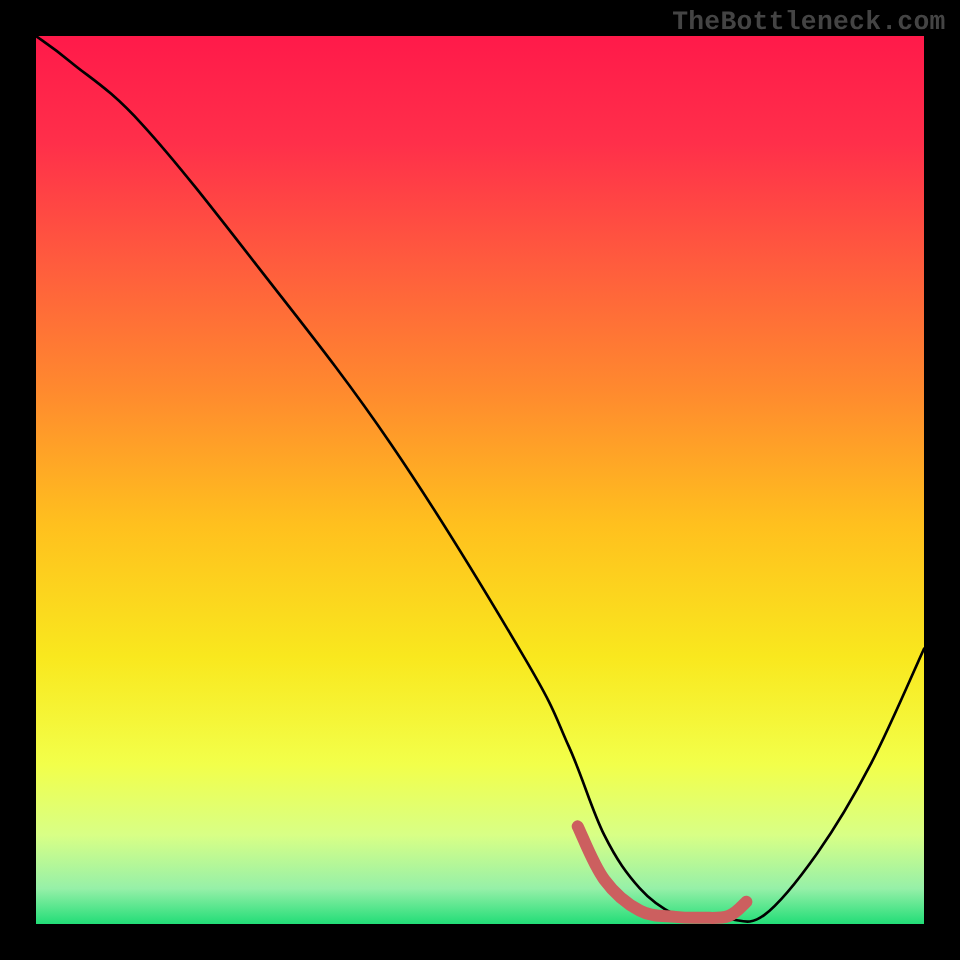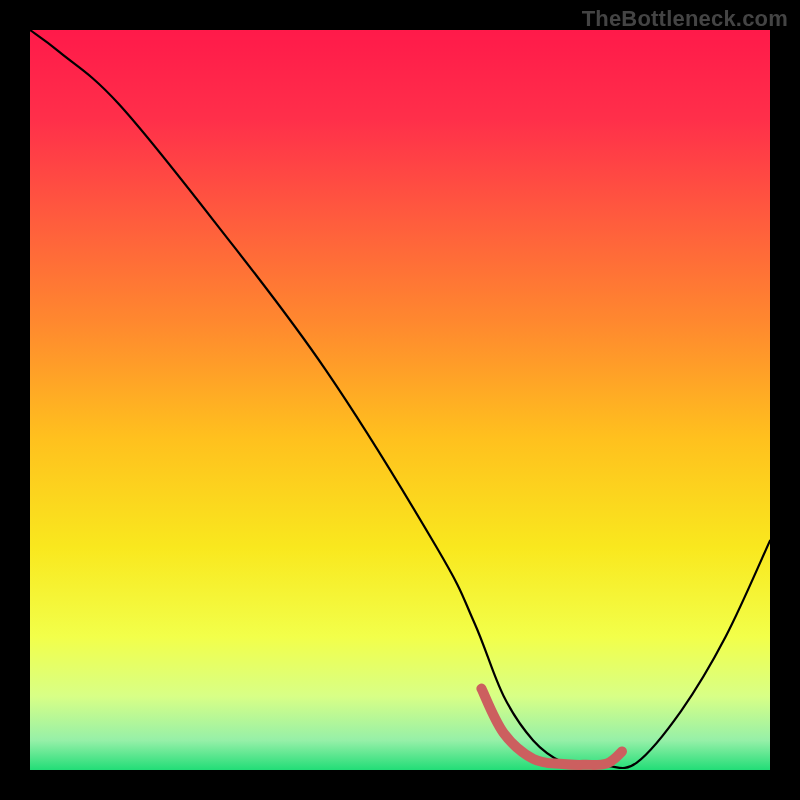--- a/index.html
+++ b/index.html
@@ -3,21 +3,21 @@
 <meta charset="utf-8">
 <style>
   * { margin: 0; padding: 0; box-sizing: border-box; }
   html, body { width: 800px; height: 800px; background: #000; overflow: hidden; }
   .container { position: relative; width: 800px; height: 800px; background: #000; }
   .watermark {
     position: absolute;
     top: 6px;
     right: 12px;
     color: #444;
-    font-family: Liberation Sans, sans-serif;
+    font-family: Liberation Mono, monospace;
     font-size: 22px;
     font-weight: 600;
     letter-spacing: 0.2px;
   }
   .plot-outer {
     position: absolute;
     left: 30px;
     top: 30px;
     width: 740px;
     height: 740px;

